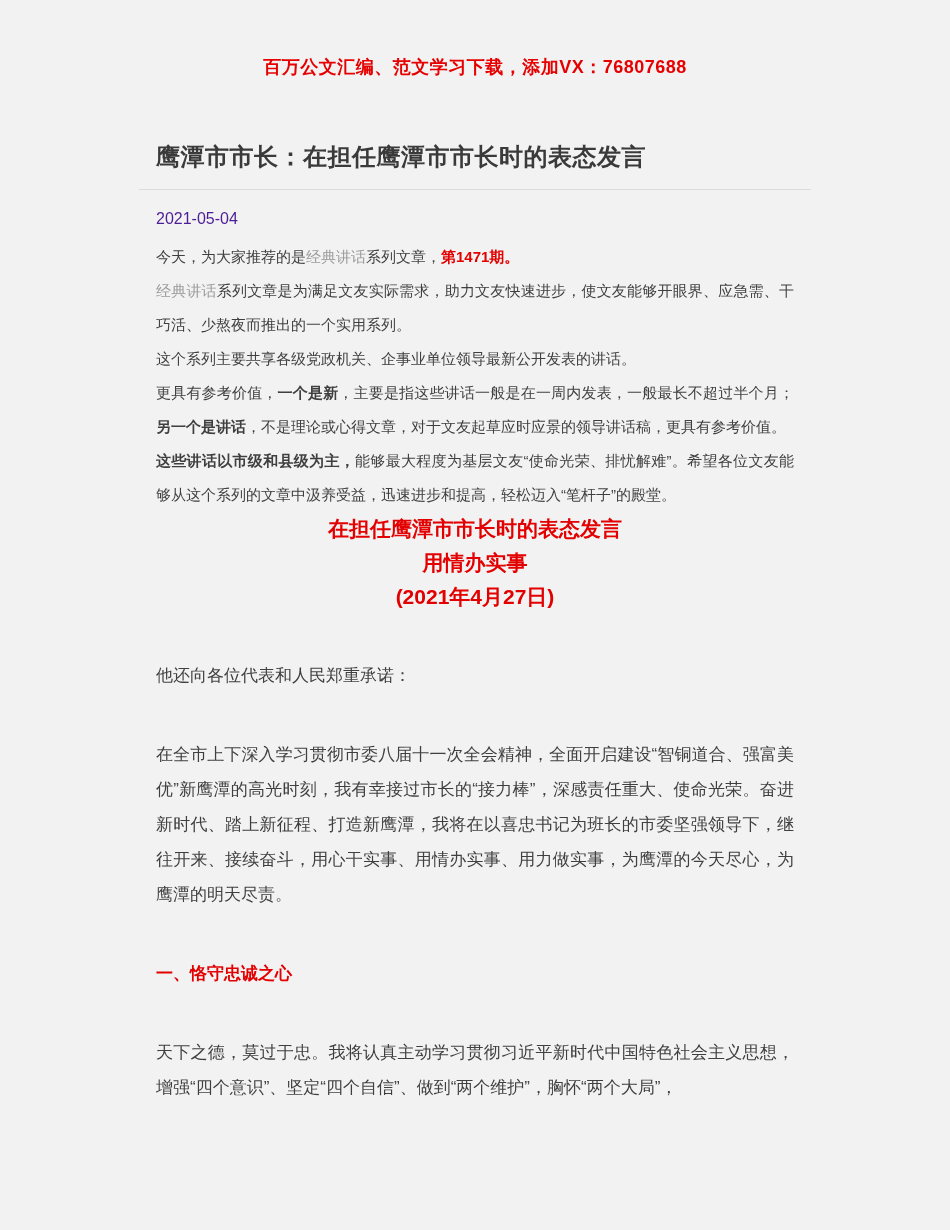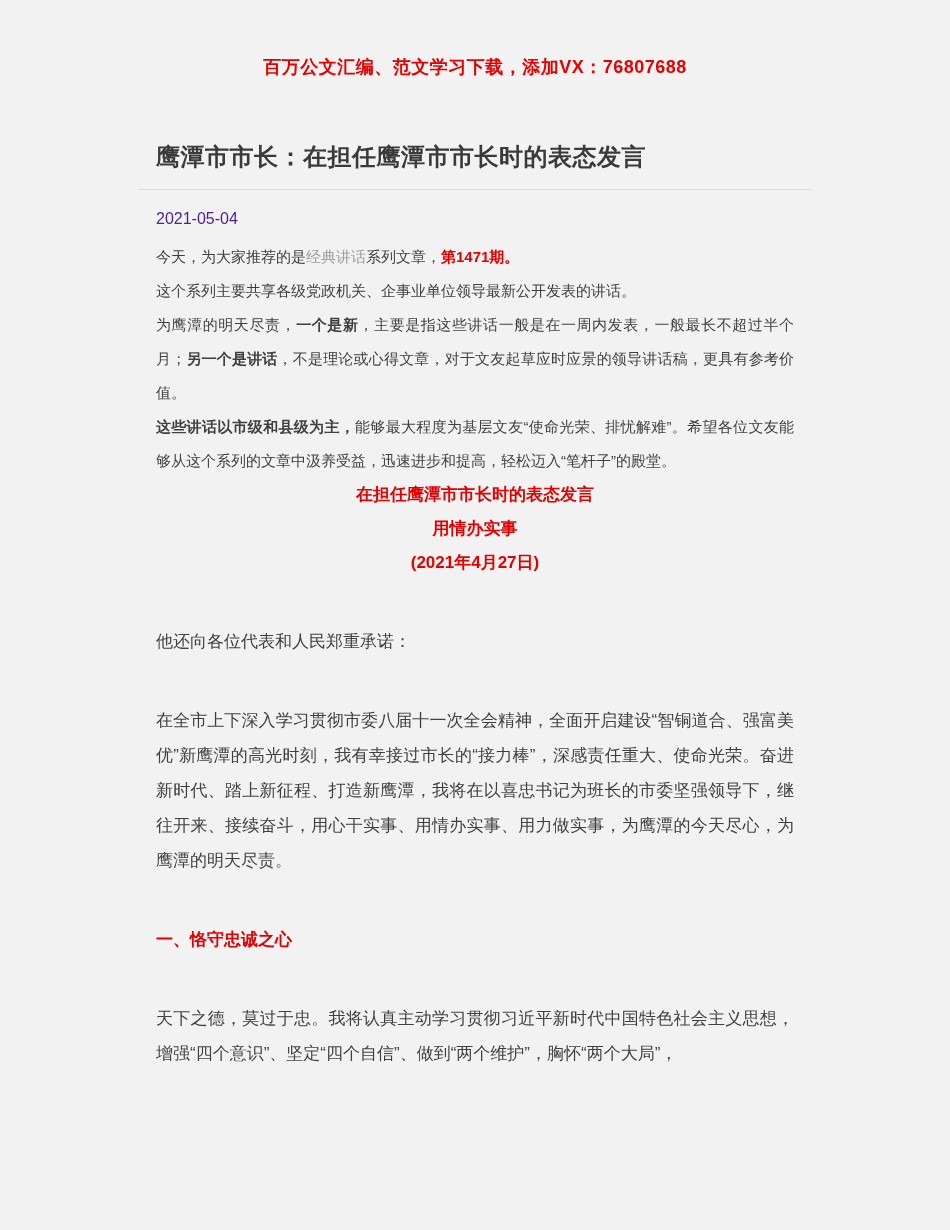--- a/index.html
+++ b/index.html
@@ -53,21 +53,21 @@
     text-align: justify;
   }
   .intro p { margin: 0; }
   .gray { color: #9b9b9b; }
   .bold { font-weight: bold; }
   .red-bold { color: #e30000; font-weight: bold; }
   .center-head {
     text-align: center;
     color: #e30000;
     font-weight: bold;
-    font-size: 17px;
+    font-size: 21px;
     line-height: 34px;
     margin: 0;
   }
   .speech {
     font-size: 17px;
     line-height: 35px;
     text-align: justify;
   }
   .speech p { margin: 44px 0; }
   .section-head {
@@ -90,22 +90,23 @@
   <div class="content">
 
     <h1 class="title">鹰潭市市长：在担任鹰潭市市长时的表态发言</h1>
 
     <hr class="divider">
 
     <div class="date">2021-05-04</div>
 
     <div class="intro">
       <p><span>今天，为大家推荐的是</span><span class="gray">经典讲话</span><span>系列文章，</span><span class="red-bold">第1471期。</span></p>
+      <p><span class="gray">经典讲话</span><span>系列文章是为满足文友实际需求，助力文友快速进步，使文友能够开眼界、应急需、干巧活、少熬夜而推出的一个实用系列。</span></p>
       <p>这个系列主要共享各级党政机关、企事业单位领导最新公开发表的讲话。</p>
-      <p><span>为鹰潭的明天尽责，</span><span class="bold">一个是新</span><span>，主要是指这些讲话一般是在一周内发表，一般最长不超过半个月；</span><span class="bold">另一个是讲话</span><span>，不是理论或心得文章，对于文友起草应时应景的领导讲话稿，更具有参考价值。</span></p>
+      <p><span>更具有参考价值，</span><span class="bold">一个是新</span><span>，主要是指这些讲话一般是在一周内发表，一般最长不超过半个月；</span><span class="bold">另一个是讲话</span><span>，不是理论或心得文章，对于文友起草应时应景的领导讲话稿，更具有参考价值。</span></p>
       <p><span class="bold">这些讲话以市级和县级为主，</span><span>能够最大程度为基层文友“使命光荣、排忧解难”。希望各位文友能够从这个系列的文章中汲养受益，迅速进步和提高，轻松迈入“笔杆子”的殿堂。</span></p>
     </div>
 
     <div>
       <p class="center-head">在担任鹰潭市市长时的表态发言</p>
       <p class="center-head">用情办实事</p>
       <p class="center-head">(2021年4月27日)</p>
     </div>
 
     <div class="speech">

